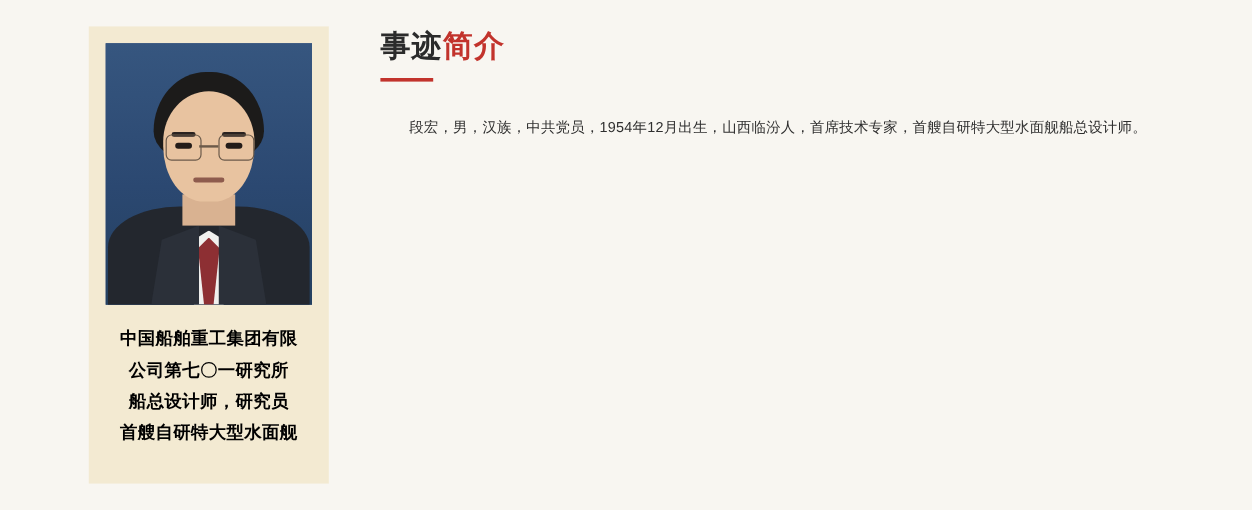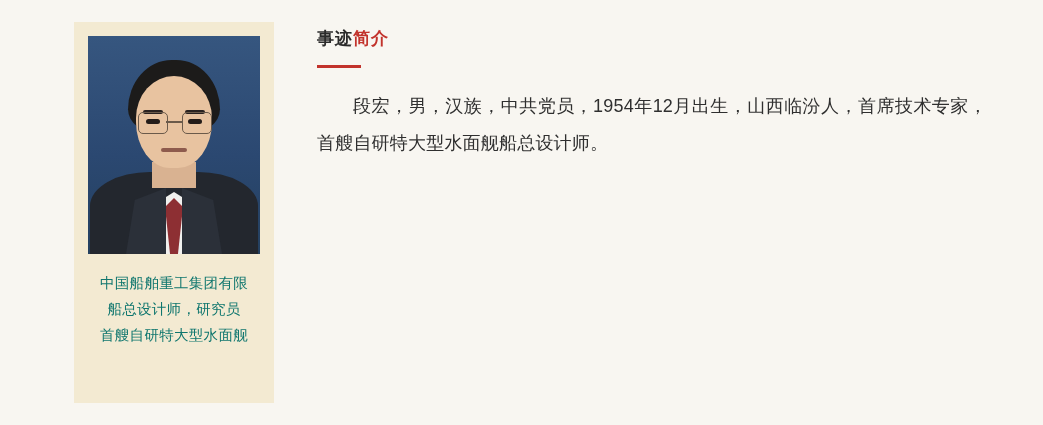--- a/index.html
+++ b/index.html
@@ -169,52 +169,52 @@
     clip-path: polygon(100% 0, 100% 100%, 0 100%, 22% 18%);
   }
   .p-lapel-r {
     left: 50%;
     margin-left: 8px;
     clip-path: polygon(0 0, 78% 18%, 100% 100%, 0 100%);
   }
   .profile-caption {
     margin-top: 16px;
     text-align: center;
-    color: #0f766e;
+    color: #000000;
     font-size: 14.5px;
     line-height: 26px;
-    font-weight: normal;
+    font-weight: bold;
     letter-spacing: 0.3px;
   }
   
   .content {
     position: absolute;
     left: 317px;
     top: 22px;
     width: 670px;
   }
   .heading {
-    font-size: 17px;
+    font-size: 25px;
     font-weight: bold;
     letter-spacing: 1px;
     line-height: 34px;
     margin: 0;
   }
   .heading .h-dark { color: #2b2b2b; }
   .heading .h-red { color: #c2332c; }
   .heading-rule {
     width: 44px;
     height: 3px;
     background: #c2332c;
     margin-top: 9px;
     margin-bottom: 20px;
   }
   .para {
     color: #2f2f2f;
-    font-size: 18px;
+    font-size: 12px;
     line-height: 37px;
     text-align: justify;
     text-indent: 2em;
     margin: 0 0 18px 0;
     letter-spacing: 0.2px;
   }
   .para:last-child { margin-bottom: 0; }
 </style>
 </head>
 <body>
@@ -236,20 +236,21 @@
       <div class="p-brow-r"></div>
       <div class="p-eye-l"></div>
       <div class="p-eye-r"></div>
       <div class="p-glass-l"></div>
       <div class="p-glass-r"></div>
       <div class="p-glass-bridge"></div>
       <div class="p-mouth"></div>
     </div>
     <div class="profile-caption">
       <div>中国船舶重工集团有限</div>
+      <div>公司第七〇一研究所</div>
       <div>船总设计师，研究员</div>
       <div>首艘自研特大型水面舰</div>
     </div>
   </div>
 
   <div class="content">
     <h1 class="heading">
       <span class="h-dark">事迹</span><span class="h-red">简介</span>
     </h1>
     <div class="heading-rule"></div>

